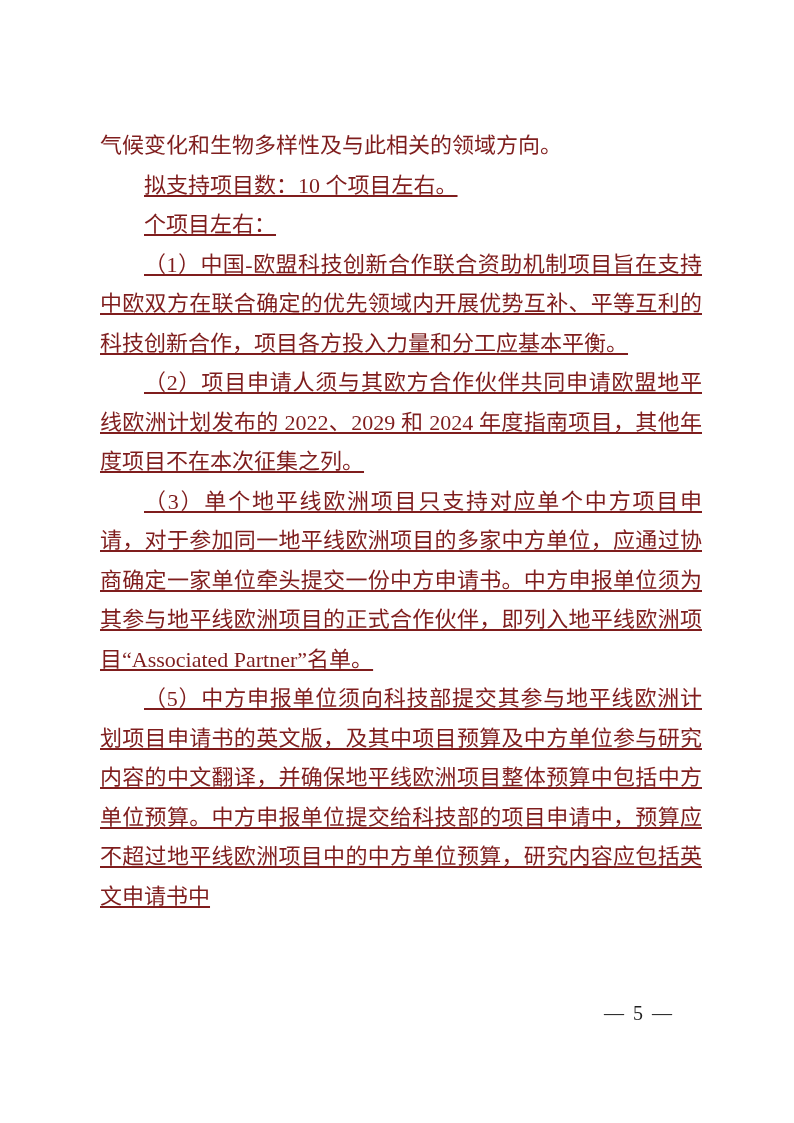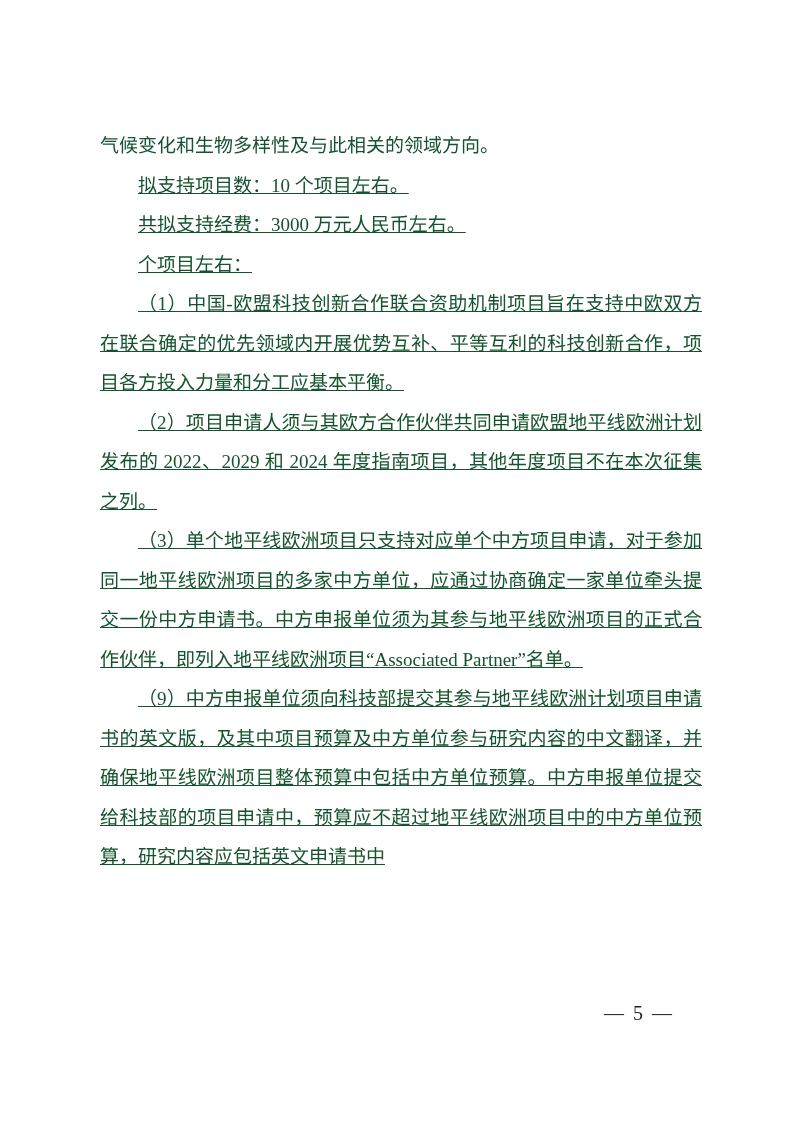--- a/index.html
+++ b/index.html
@@ -15,22 +15,22 @@
     height: 1123px;
     background: #ffffff;
     overflow: hidden;
   }
 
   .doc-body {
     position: absolute;
     left: 100px;
     top: 126px;
     width: 602px;
-    color: #14532d;
-    font-size: 19px;
+    color: #7f1d1d;
+    font-size: 22px;
     line-height: 39.5px;
     text-align: justify;
   }
 
   .para { text-indent: 0; }
   .para.indent { text-indent: 2em; text-decoration: underline; }
 
   .doc-footer {
     position: absolute;
     left: 100px;
@@ -45,25 +45,24 @@
   }
 </style>
 </head>
 <body>
 
 <div class="page">
 
   <main class="doc-body">
     <p class="para">气候变化和生物多样性及与此相关的领域方向。</p>
     <p class="para indent">拟支持项目数：10 个项目左右。</p>
-    <p class="para indent">共拟支持经费：3000 万元人民币左右。</p>
     <p class="para indent">个项目左右：</p>
     <p class="para indent">（1）中国-欧盟科技创新合作联合资助机制项目旨在支持中欧双方在联合确定的优先领域内开展优势互补、平等互利的科技创新合作，项目各方投入力量和分工应基本平衡。</p>
     <p class="para indent">（2）项目申请人须与其欧方合作伙伴共同申请欧盟地平线欧洲计划发布的 2022、2029 和 2024 年度指南项目，其他年度项目不在本次征集之列。</p>
     <p class="para indent">（3）单个地平线欧洲项目只支持对应单个中方项目申请，对于参加同一地平线欧洲项目的多家中方单位，应通过协商确定一家单位牵头提交一份中方申请书。中方申报单位须为其参与地平线欧洲项目的正式合作伙伴，即列入地平线欧洲项目“Associated Partner”名单。</p>
-    <p class="para indent">（9）中方申报单位须向科技部提交其参与地平线欧洲计划项目申请书的英文版，及其中项目预算及中方单位参与研究内容的中文翻译，并确保地平线欧洲项目整体预算中包括中方单位预算。中方申报单位提交给科技部的项目申请中，预算应不超过地平线欧洲项目中的中方单位预算，研究内容应包括英文申请书中</p>
+    <p class="para indent">（5）中方申报单位须向科技部提交其参与地平线欧洲计划项目申请书的英文版，及其中项目预算及中方单位参与研究内容的中文翻译，并确保地平线欧洲项目整体预算中包括中方单位预算。中方申报单位提交给科技部的项目申请中，预算应不超过地平线欧洲项目中的中方单位预算，研究内容应包括英文申请书中</p>
   </main>
 
   <footer class="doc-footer">
     <span>— 5 —</span>
   </footer>
 
 </div>
 
 </body></html>

